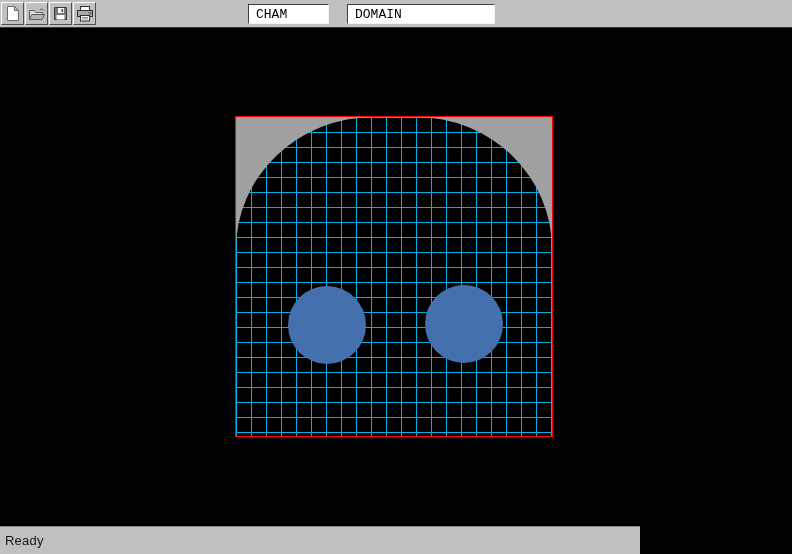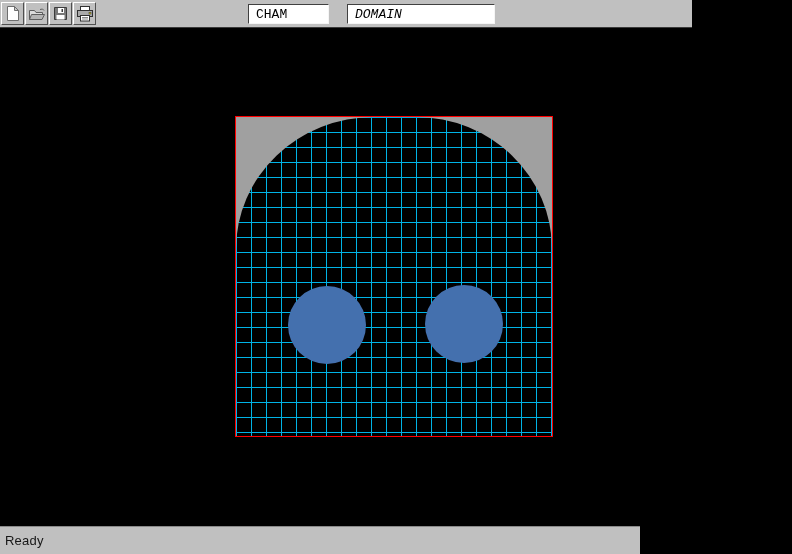--- a/index.html
+++ b/index.html
@@ -13,41 +13,41 @@
   * { margin:0; padding:0; }
   html,body { width:792px; height:554px; background:#000; overflow:hidden; }
   .app {
     position:relative; width:792px; height:554px;
     background:var(--canvas);
     font-family:"Liberation Sans", sans-serif;
   }
 
   
   .toolbar {
-    position:absolute; top:0; left:0; width:692px; height:28px;
+    position:absolute; top:0; left:0; width:792px; height:28px;
     background:var(--chrome);
     border-bottom:1px solid #3a3a3a; box-sizing:border-box;
   }
   .tb-buttons { position:absolute; left:1px; top:2px; display:flex; gap:1px; }
   .tb-btn {
     width:23px; height:23px; background:var(--chrome);
     border:1px solid; border-color:#ffffff #4f4f4f #4f4f4f #ffffff;
     box-sizing:border-box; display:flex; align-items:center; justify-content:center;
     padding:0; cursor:pointer;
   }
   .tb-btn svg { display:block; }
   .tb-field {
     position:absolute; top:4px; height:20px; box-sizing:border-box;
     background:#ffffff; color:#000;
     border:1px solid; border-color:#404040 #f5f5f5 #f5f5f5 #404040;
     font-family:"Liberation Mono", monospace; font-size:13px;
     padding:0 2px 0 7px; outline:none;
   }
   #field-cham   { left:248px; width:81px;  }
-  #field-domain { left:347px; width:148px;font-style:italic; }
+  #field-domain { left:347px; width:148px; }
 
   
   .viewport {
     position:absolute; top:28px; left:0; width:792px; height:498px;
     background:var(--canvas);
   }
   .domain-box {
     position:absolute; left:235px; top:88px; width:318px; height:321px;
     box-sizing:border-box;
     background:var(--domain-gray);

